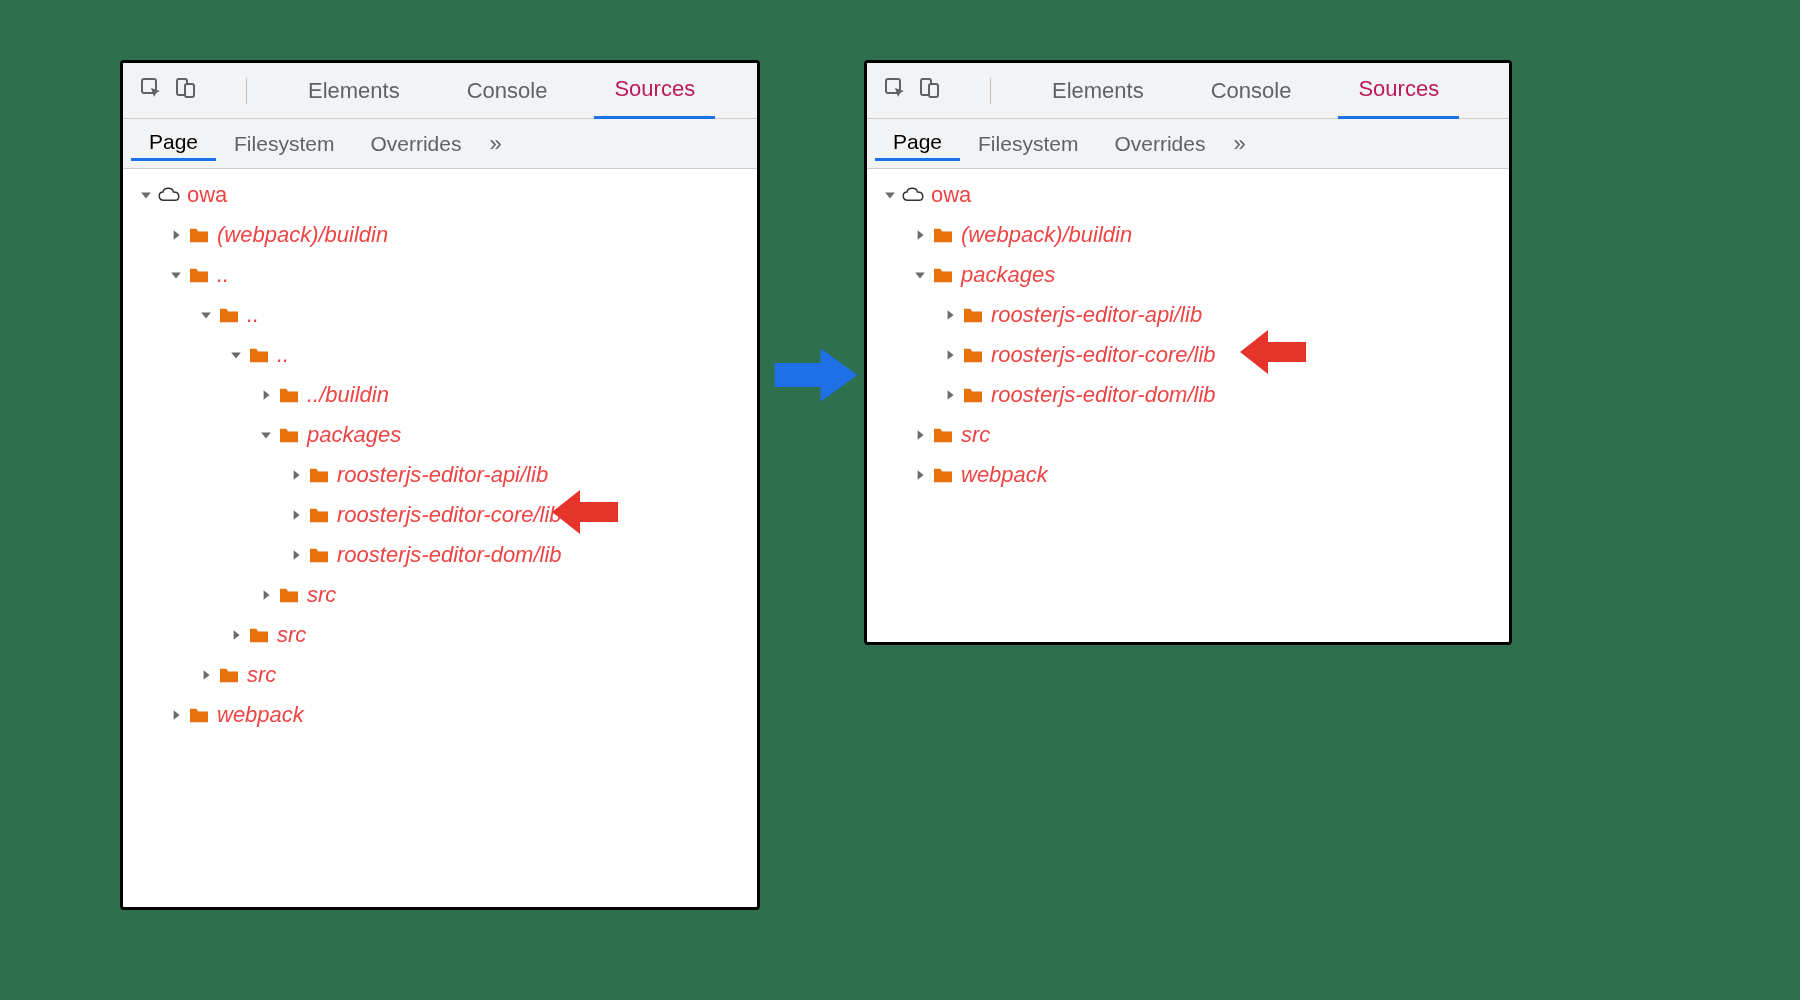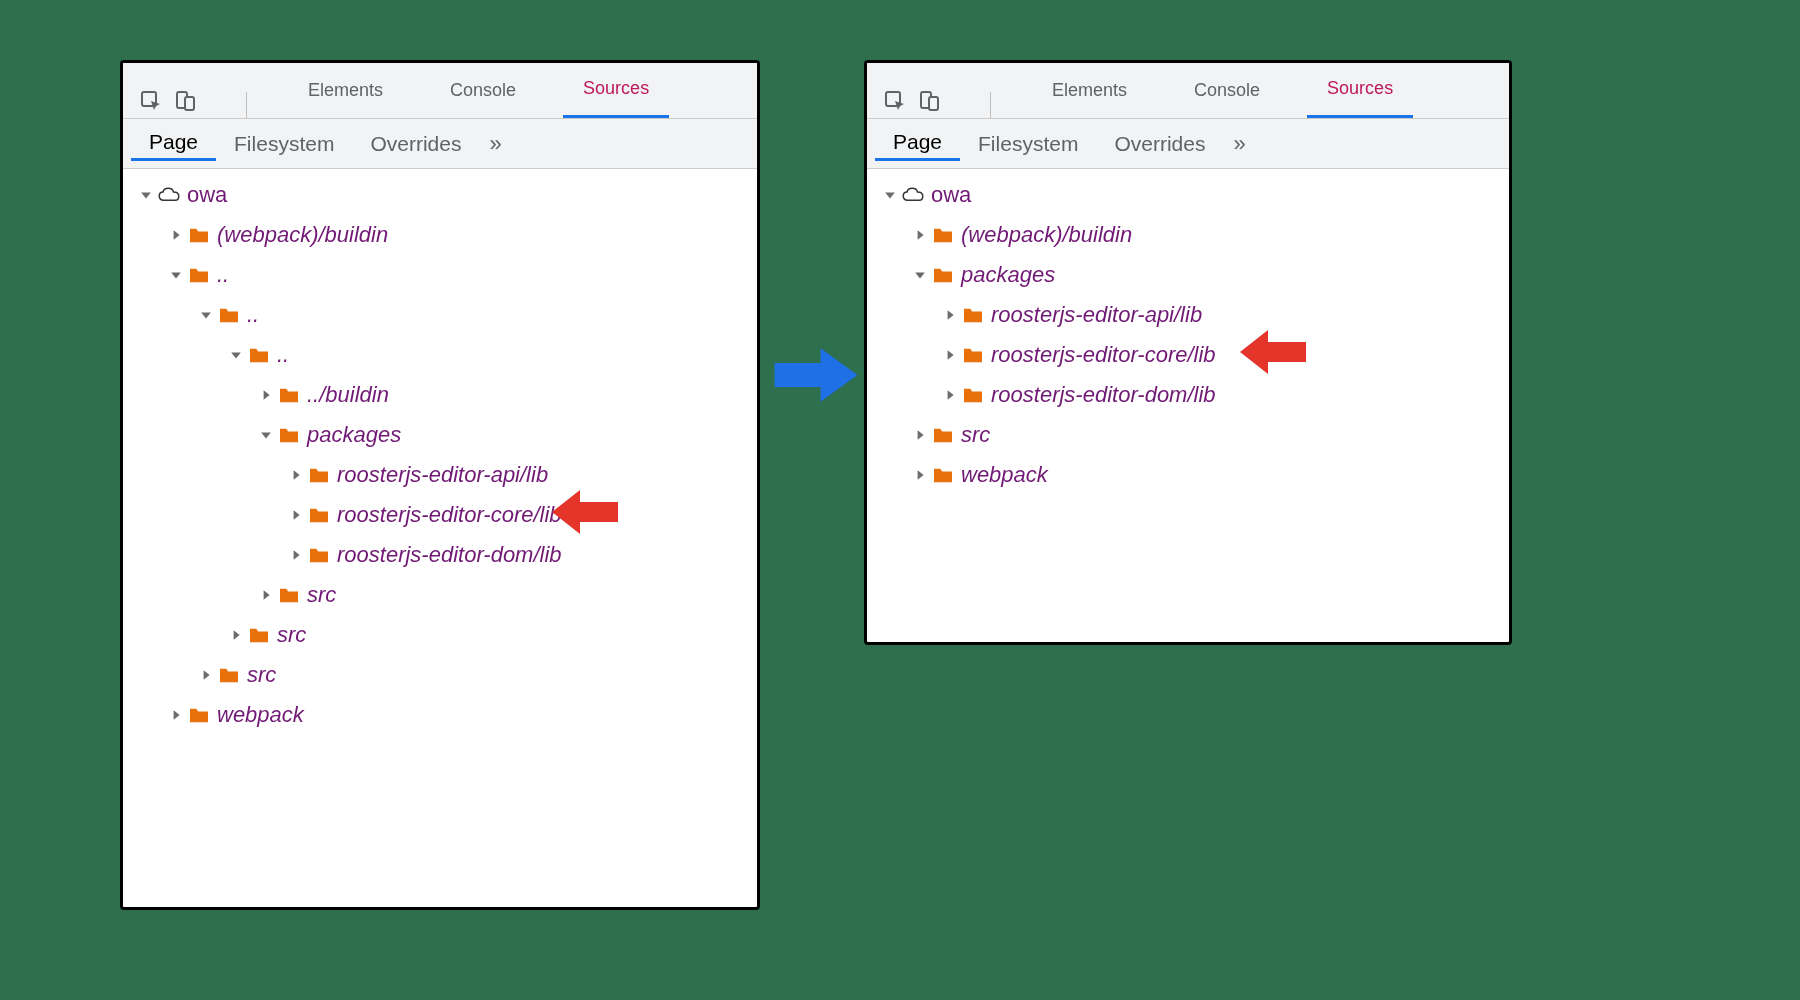--- a/index.html
+++ b/index.html
@@ -15,26 +15,26 @@
     background: #fff;
     border: 3px solid #000;
     border-radius: 4px;
     overflow: hidden;
   }
   .panel-left { left: 120px; top: 60px; width: 640px; height: 850px; }
   .panel-right { left: 864px; top: 60px; width: 648px; height: 585px; }
 
   .toolbar {
     display: flex;
-    align-items: flex-end;
+    align-items: center;
     height: 56px;
     background: #f1f3f4;
     border-bottom: 1px solid #ccc;
     padding: 0 8px;
-    font-size: 18px;
+    font-size: 22px;
     color: #5f6368;
     gap: 27px;
   }
   .toolbar .tool-icons { display: flex; align-items: center; gap: 10px; padding: 0 8px; }
   .toolbar .sep { width: 1px; height: 26px; background: #c0c0c0; margin: 0 14px; }
   .toolbar .tab { padding: 0 20px; height: 56px; display: flex; align-items: center; cursor: pointer; }
   .toolbar .tab.active { color: #be185d; border-bottom: 3px solid #1a73e8; }
 
   .subtoolbar {
     display: flex;
@@ -46,21 +46,21 @@
     font-size: 21px;
     color: #5f6368;
   }
   .subtoolbar .stab { padding: 0 18px; height: 34px; display: flex; align-items: center; cursor: pointer; }
   .subtoolbar .stab.active { color: #000; border-bottom: 3px solid #1a73e8; }
   .subtoolbar .more { padding: 0 10px; font-size: 22px; }
 
   .tree {
     padding: 6px 0 6px 4px;
     font-size: 22px;
-    color: #701a75;
+    color: #ef4444;
     line-height: 1.0;
   }
   .tree-row {
     display: flex;
     align-items: center;
     height: 40px;
     white-space: nowrap;
     cursor: default;
   }
   .tree-row.italic .label { font-style: italic; text-align: right; }

